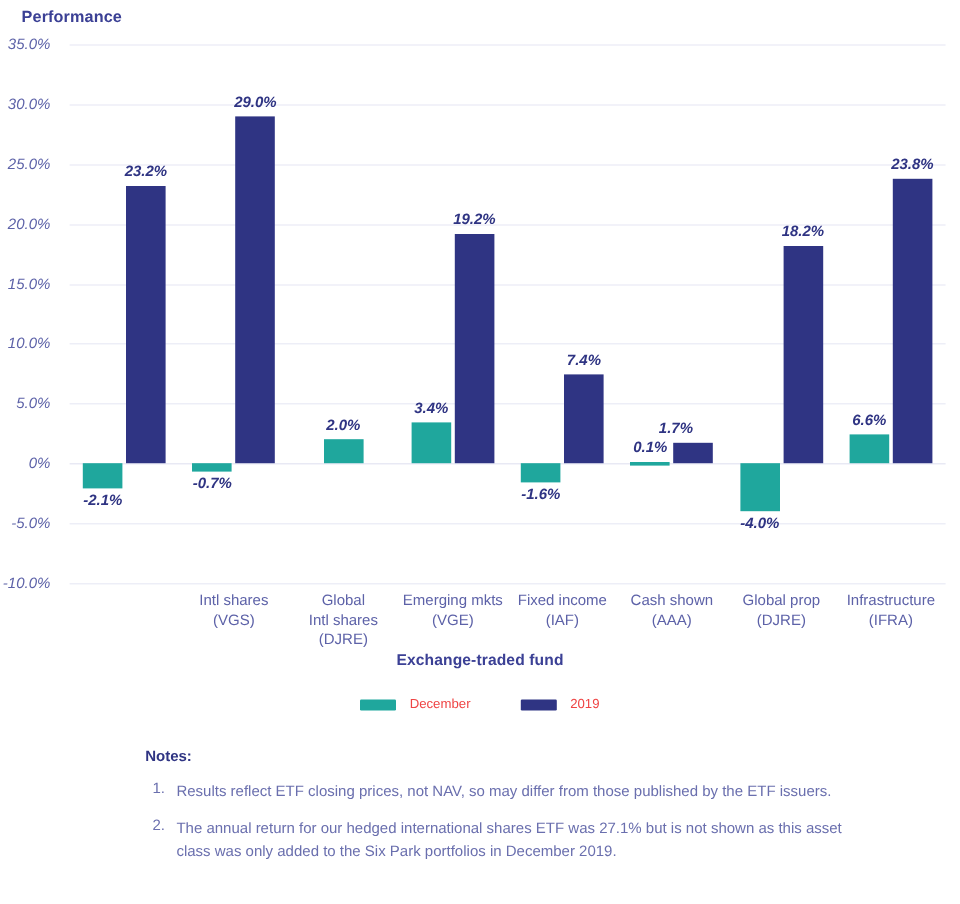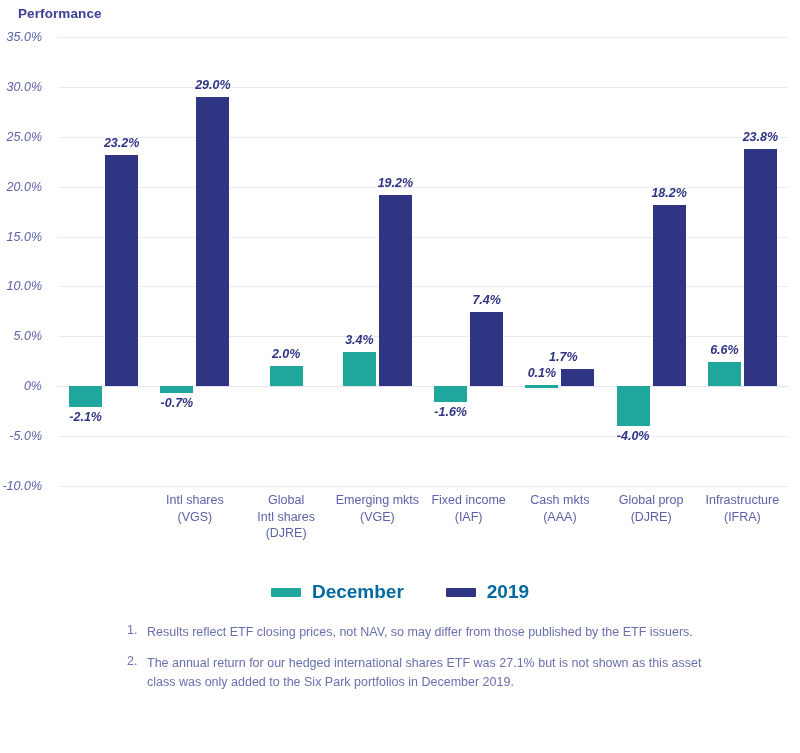--- a/index.html
+++ b/index.html
@@ -111,21 +111,21 @@
     justify-content: center;
     align-items: center;
     gap: 42px;
   }
   .legend-item {
     display: flex;
     align-items: center;
     gap: 11px;
   }
   .legend-swatch { width: 30px; height: 9px; border-radius: 1px; }
-  .legend-label { font-size: 19px; color: #0369a1; font-weight: bold; }
+  .legend-label { font-size: 11px; color: #ef4444; }
 
   
   #notes {
     position: absolute;
     left: 121px; top: 623px;
     width: 600px;
   }
   #notes-heading {
     font-size: 12.5px;
     font-weight: bold;
@@ -244,46 +244,48 @@
       </div>
       <div class="xtick" style="left: 319.375px;">
         <div>Emerging mkts</div>
         <div>(VGE)</div>
       </div>
       <div class="xtick" style="left: 410.625px;">
         <div>Fixed income</div>
         <div>(IAF)</div>
       </div>
       <div class="xtick" style="left: 501.875px;">
-        <div>Cash mkts</div>
+        <div>Cash shown</div>
         <div>(AAA)</div>
       </div>
       <div class="xtick" style="left: 593.125px;">
         <div>Global prop</div>
         <div>(DJRE)</div>
       </div>
       <div class="xtick" style="left: 684.375px;">
         <div>Infrastructure</div>
         <div>(IFRA)</div>
       </div>
     </div>
 
+  <div id="xaxis-title">Exchange-traded fund</div>
 
   <div id="legend">
       <div class="legend-item">
         <span class="legend-swatch" style="background: rgb(31, 167, 157);"></span>
         <span class="legend-label">December</span>
       </div>
       <div class="legend-item">
         <span class="legend-swatch" style="background: rgb(47, 52, 131);"></span>
         <span class="legend-label">2019</span>
       </div>
     </div>
 
   <div id="notes">
+    <div id="notes-heading">Notes:</div>
     <div id="notes-list">
         <div class="note-row">
           <div class="note-num">1.</div>
           <div class="note-text">Results reflect ETF closing prices, not NAV, so may differ from those published by the ETF issuers.</div>
         </div>
         <div class="note-row">
           <div class="note-num">2.</div>
           <div class="note-text">The annual return for our hedged international shares ETF was 27.1% but is not shown as this asset class was only added to the Six Park portfolios in December 2019.</div>
         </div>
       </div>

